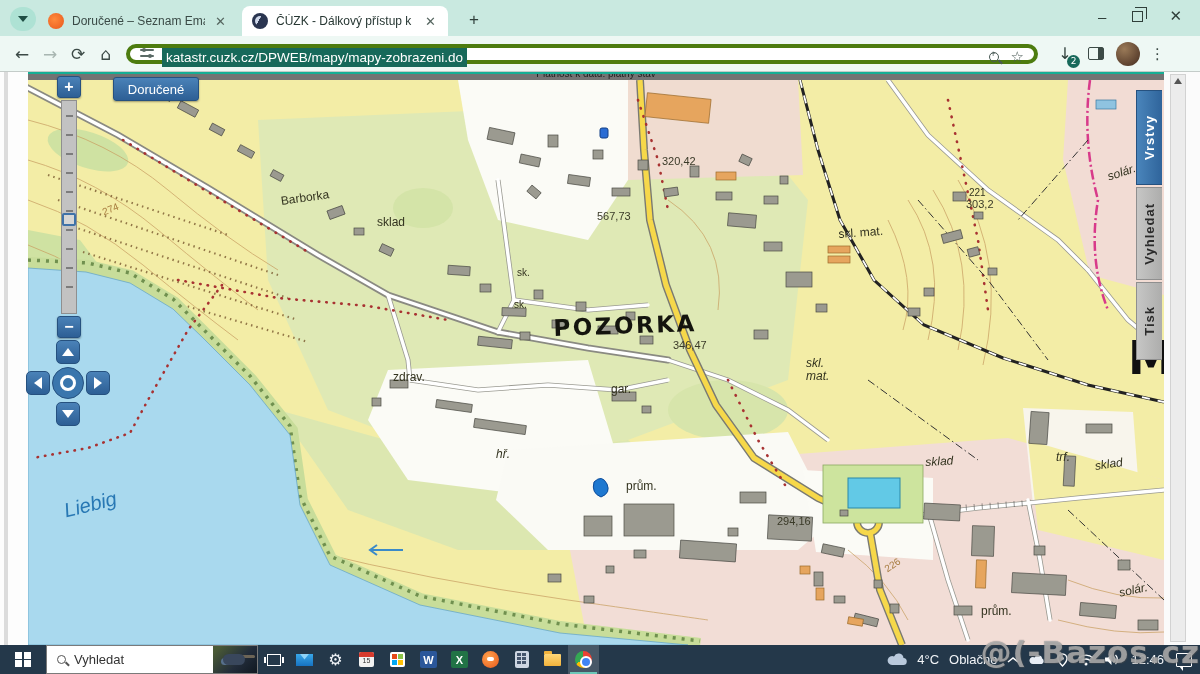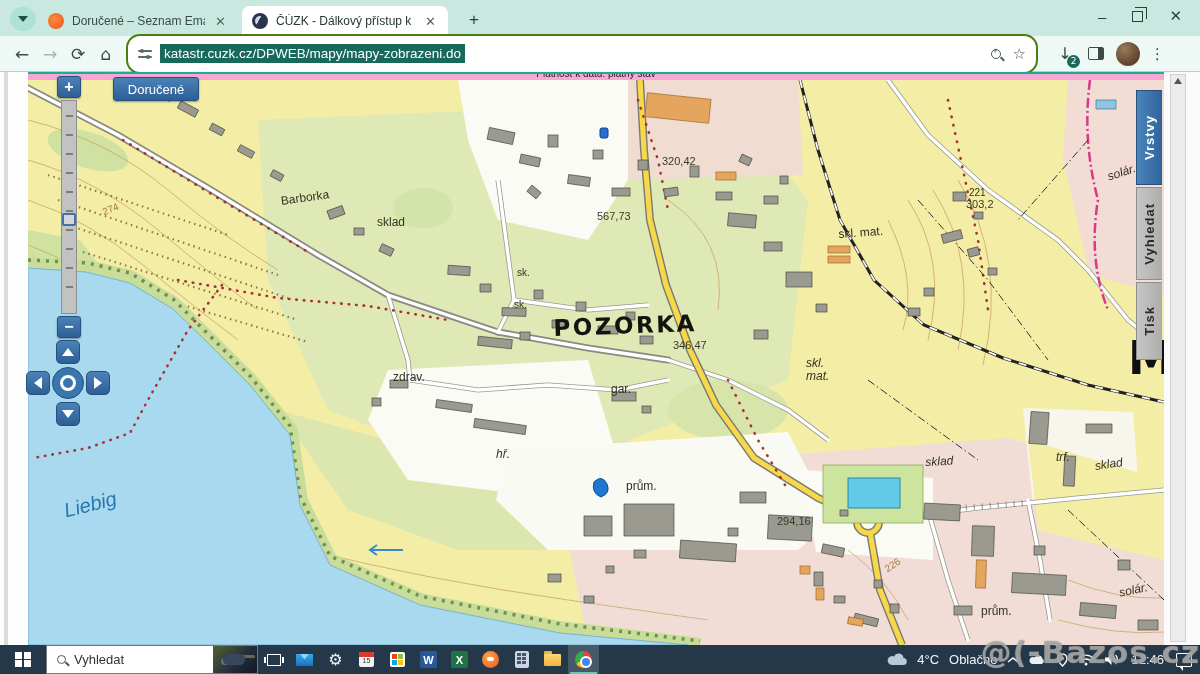--- a/index.html
+++ b/index.html
@@ -22,21 +22,21 @@
   .newtab{position:absolute;left:462px;top:8px;width:24px;height:24px;font-size:17px;color:#2f3f3a;display:flex;align-items:center;justify-content:center}
   .wctrls{position:absolute;right:6px;top:0;height:32px;display:flex;align-items:center;gap:26px;padding-right:12px;color:#2f3f3a}
   .wmin{font-size:15px}
   .wrest{width:11px;height:11px;border:1.5px solid #2f3f3a;position:relative}
   .wrest::before{content:"";position:absolute;left:2px;top:-5px;width:11px;height:11px;border:1.5px solid #2f3f3a;border-left:none;border-bottom:none}
   .wclose{font-size:15px}
 
   .toolbar{position:absolute;left:0;top:36px;width:1200px;height:36px;background:#eef8f4;display:flex;align-items:center;border-bottom:1px solid #c4ccc9}
   .navbtn{width:28px;height:28px;display:flex;align-items:center;justify-content:center;font-size:17px;color:#3c4a46;font-family:"DejaVu Sans",sans-serif}
   .navbtn.disabled{color:#a8b6b1}
-  .omni{position:relative;margin-left:6px;width:912px;height:40px;background:#fff;border:2px solid #4d7c0f;border-radius:14px;display:flex;align-items:center;padding:0 10px;gap:8px}
+  .omni{position:relative;margin-left:6px;width:912px;height:20px;background:#fff;border:4px solid #4d7c0f;border-radius:14px;display:flex;align-items:flex-start;padding:0 10px;gap:8px}
   .tune{width:14px;height:10px;position:relative}
   .tune::before,.tune::after{content:"";position:absolute;left:0;width:14px;height:2px;background:#5a6a66;border-radius:1px}
   .tune::before{top:1px}.tune::after{top:7px}
   .tune i{position:absolute;width:4px;height:4px;border-radius:50%;background:#5a6a66}
   .tune i.a{left:2px;top:0}.tune i.b{left:8px;top:6px}
   .urlsel{background:#17695a;color:#fff;font-size:13.5px;padding:2px 4px;white-space:nowrap}
   .omni-right{margin-left:auto;display:flex;align-items:center;gap:12px}
   .mag{width:10px;height:10px;border:1.8px solid #4a5a56;border-radius:50%;position:relative}
   .mag::after{content:"";position:absolute;left:8px;top:8px;width:5px;height:1.8px;background:#4a5a56;transform:rotate(45deg)}
   .mag::before{content:"+";position:absolute;left:1px;top:-4px;font-size:9px;color:#4a5a56}
@@ -44,21 +44,21 @@
   .dl{position:relative;width:26px;height:26px;margin-left:14px;display:flex;align-items:center;justify-content:center;color:#2f3f3a;font-family:"DejaVu Sans",sans-serif}
   .dl .badge{position:absolute;right:-2px;bottom:-1px;min-width:13px;height:13px;border-radius:7px;background:#17695a;color:#fff;font-size:9px;display:flex;align-items:center;justify-content:center;padding:0 2px}
   .sidepanel{width:16px;height:13px;border:1.6px solid #3c4a46;border-radius:2px;position:relative;margin-left:10px}
   .sidepanel::after{content:"";position:absolute;right:0;top:0;width:5px;height:100%;background:#3c4a46}
   .avatar{width:24px;height:24px;border-radius:50%;margin-left:12px;background:radial-gradient(circle at 35% 30%,#9a7a58,#5e4330 70%,#3e2c1e)}
   .kebab{margin-left:10px;font-size:15px;color:#3c4a46;font-family:"DejaVu Sans",sans-serif}
 
   
   .page{position:absolute;left:0;top:72px;width:1200px;height:573px;background:#fff;overflow:hidden}
   .tealline{position:absolute;left:28px;top:0;width:1136px;height:2px;background:#16ae95}
-  .platnost{position:absolute;left:28px;top:2px;width:1136px;height:6px;background:#f9a8d4;overflow:hidden}
+  .platnost{position:absolute;left:28px;top:2px;width:1136px;height:6px;background:#737373;overflow:hidden}
   .platnost div{margin-top:-6px;text-align:center;font-size:10px;color:#222}
   .leftmargin{position:absolute;left:0;top:0;width:28px;height:573px;background:#fdfdfd}
   .leftmargin::after{content:"";position:absolute;left:4px;top:0;width:4px;height:100%;background:#dcdcdc}
   .rightmargin{position:absolute;left:1164px;top:0;width:36px;height:573px;background:#fbfbfb}
   .vscroll{position:absolute;left:6px;top:2px;width:16px;height:568px;background:#ececec;border:1px solid #d2d2d2}
   .vscroll .up{position:absolute;left:3px;top:3px;width:0;height:0;border-left:4px solid transparent;border-right:4px solid transparent;border-bottom:6px solid #555}
 
   #map{position:absolute;left:28px;top:8px;width:1136px;height:565px;overflow:hidden;background:#f3eda6}
   #map svg{position:absolute;left:0;top:0}
   .mlbl{position:absolute;white-space:pre;color:#33331f;transform-origin:left top;line-height:1}

